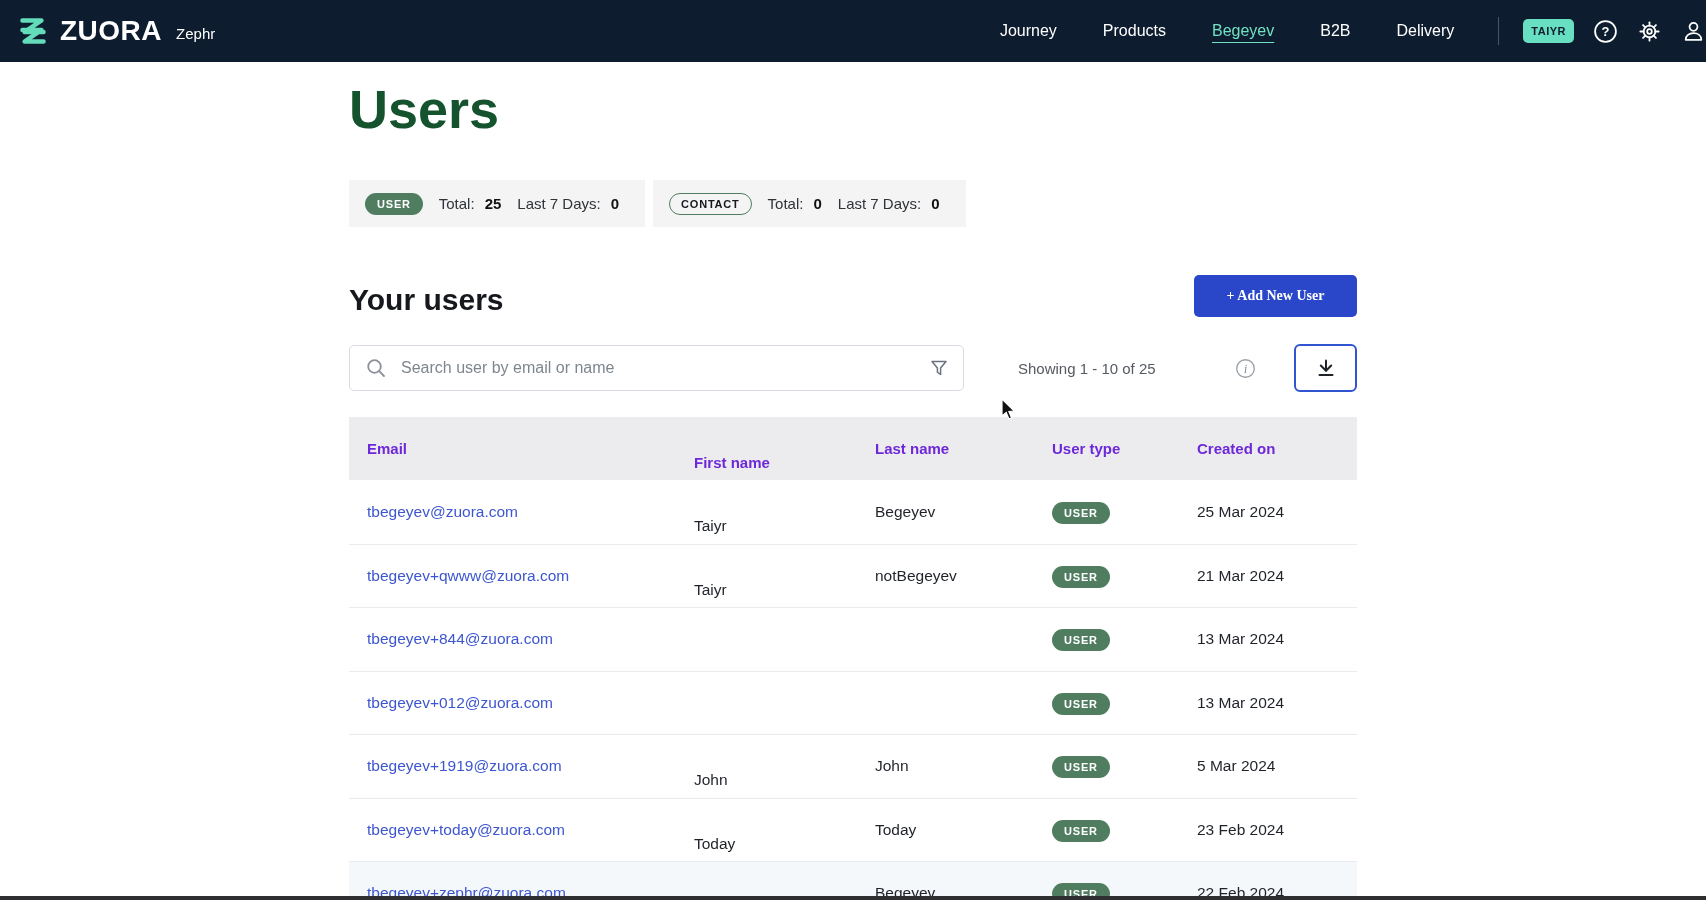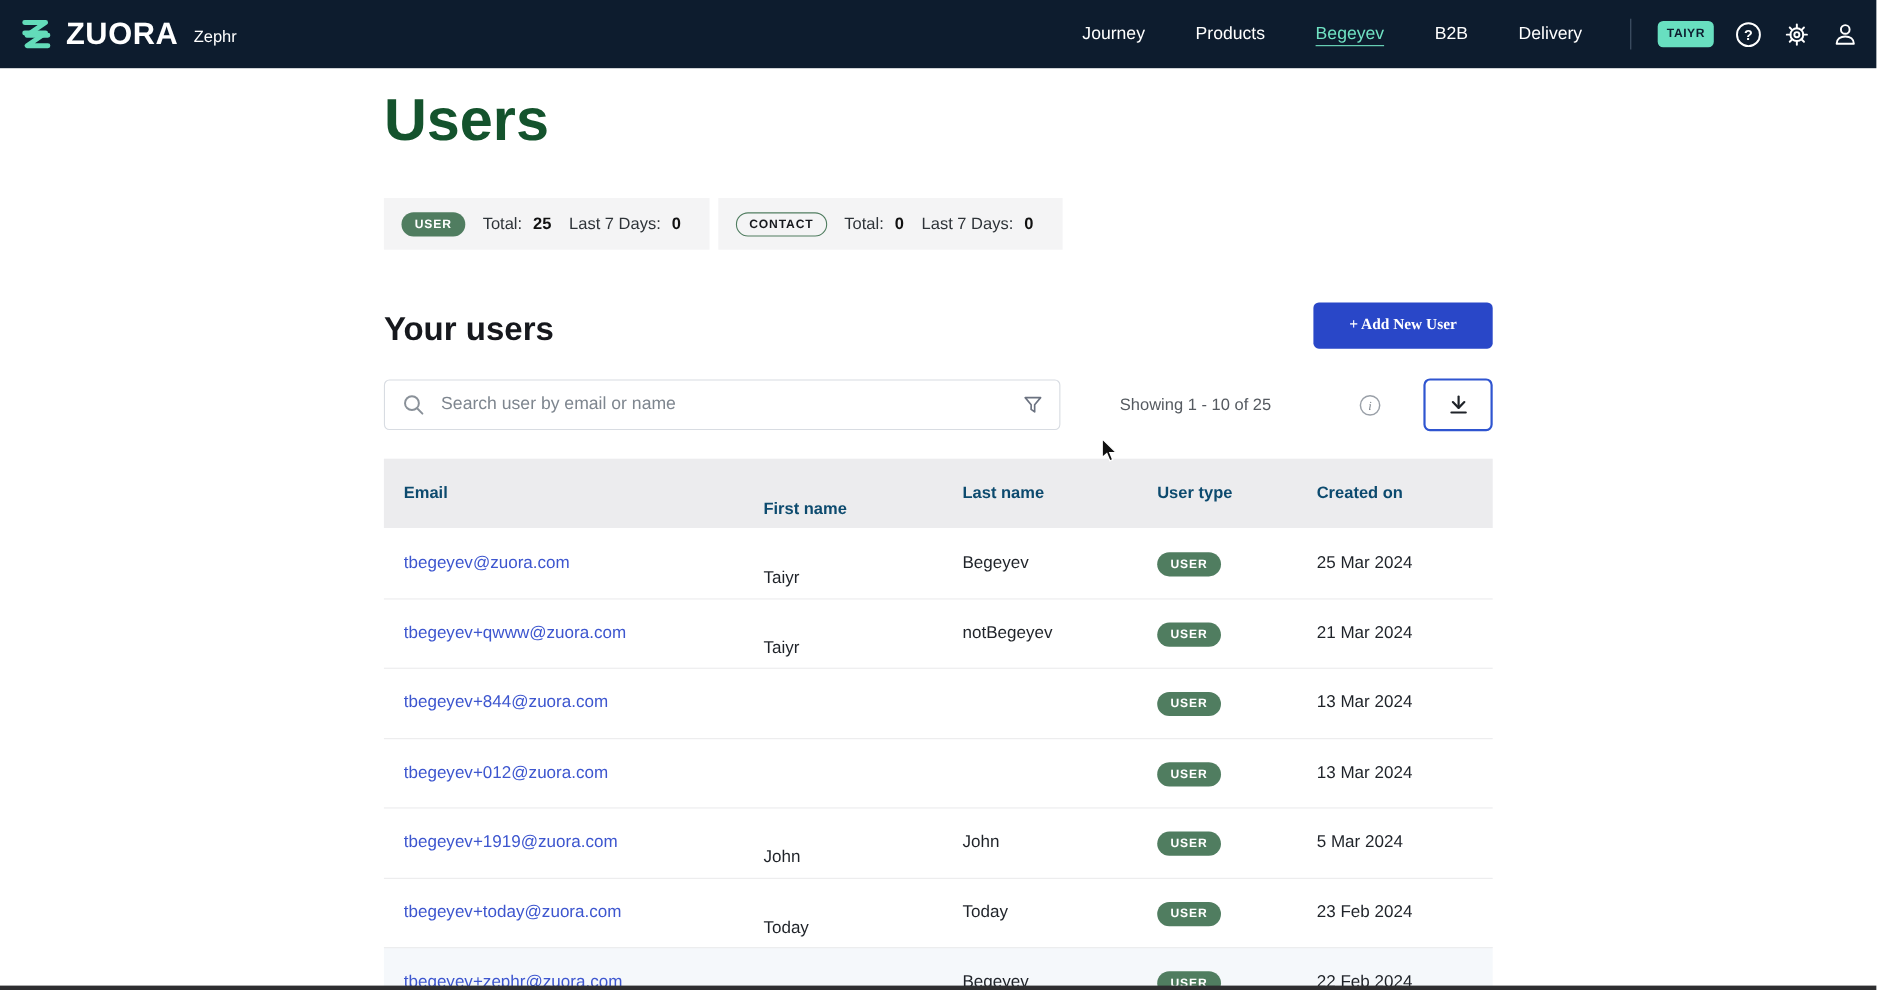--- a/index.html
+++ b/index.html
@@ -6,21 +6,21 @@
   html,body { margin:0; padding:0; }
   body {
     width:1706px; height:900px; overflow:hidden; position:relative;
     background:#ffffff; font-family:"Liberation Sans", sans-serif;
     -webkit-font-smoothing:antialiased;
   }
 
   
   .topbar {
     height:62px; background:#0d1c2e; display:flex; align-items:center;
-    justify-content:space-between; padding:0 16px 0 14px;
+    justify-content:space-between; padding:0 0 0 14px;
   }
   .brand { display:flex; align-items:center; }
   .wordmark { color:#fff; font-weight:bold; font-size:28px; letter-spacing:.5px; margin-left:8px; }
   .product-name { color:#fff; font-size:15px; margin-left:14px; margin-top:4px; }
 
   .topbar-right { display:flex; align-items:center; gap:18px; }
   .nav-links { display:flex; align-items:center; gap:46px; margin-right:20px; }
   .nav-link { color:#fff; font-size:16px; text-decoration:none; cursor:pointer; }
   .nav-link.active { color:#70e2c3; text-decoration:underline; text-underline-offset:6px; }
   .top-divider { width:1px; height:28px; background:#45566a; margin:0 6px; }
@@ -76,21 +76,21 @@
   .download-btn {
     margin-left:26px; width:63px; height:48px; background:#fff;
     border:2px solid #2f55d0; border-radius:6px;
     display:flex; align-items:center; justify-content:center; cursor:pointer;
   }
 
   
   .table { margin-top:25px; }
   .thead {
     display:flex; align-items:center; background:#ececee; height:63px;
-    font-size:15px; font-weight:bold; color:#0c4a6e;
+    font-size:15px; font-weight:bold; color:#6d28d9;
   }
   .trow {
     display:flex; align-items:center; height:63.5px; font-size:15.5px; color:#1f2329;
   }
   .trow + .trow { border-top:1px solid #ebebed; }
   .trow:first-of-type { border-top:none; }
   .trow:last-of-type { background:#f5f8fb; }
   .col { flex:none; }
   .col-email   { width:345px; padding-left:18px; }
   .col-first   { width:181px;margin-top:28px; }

